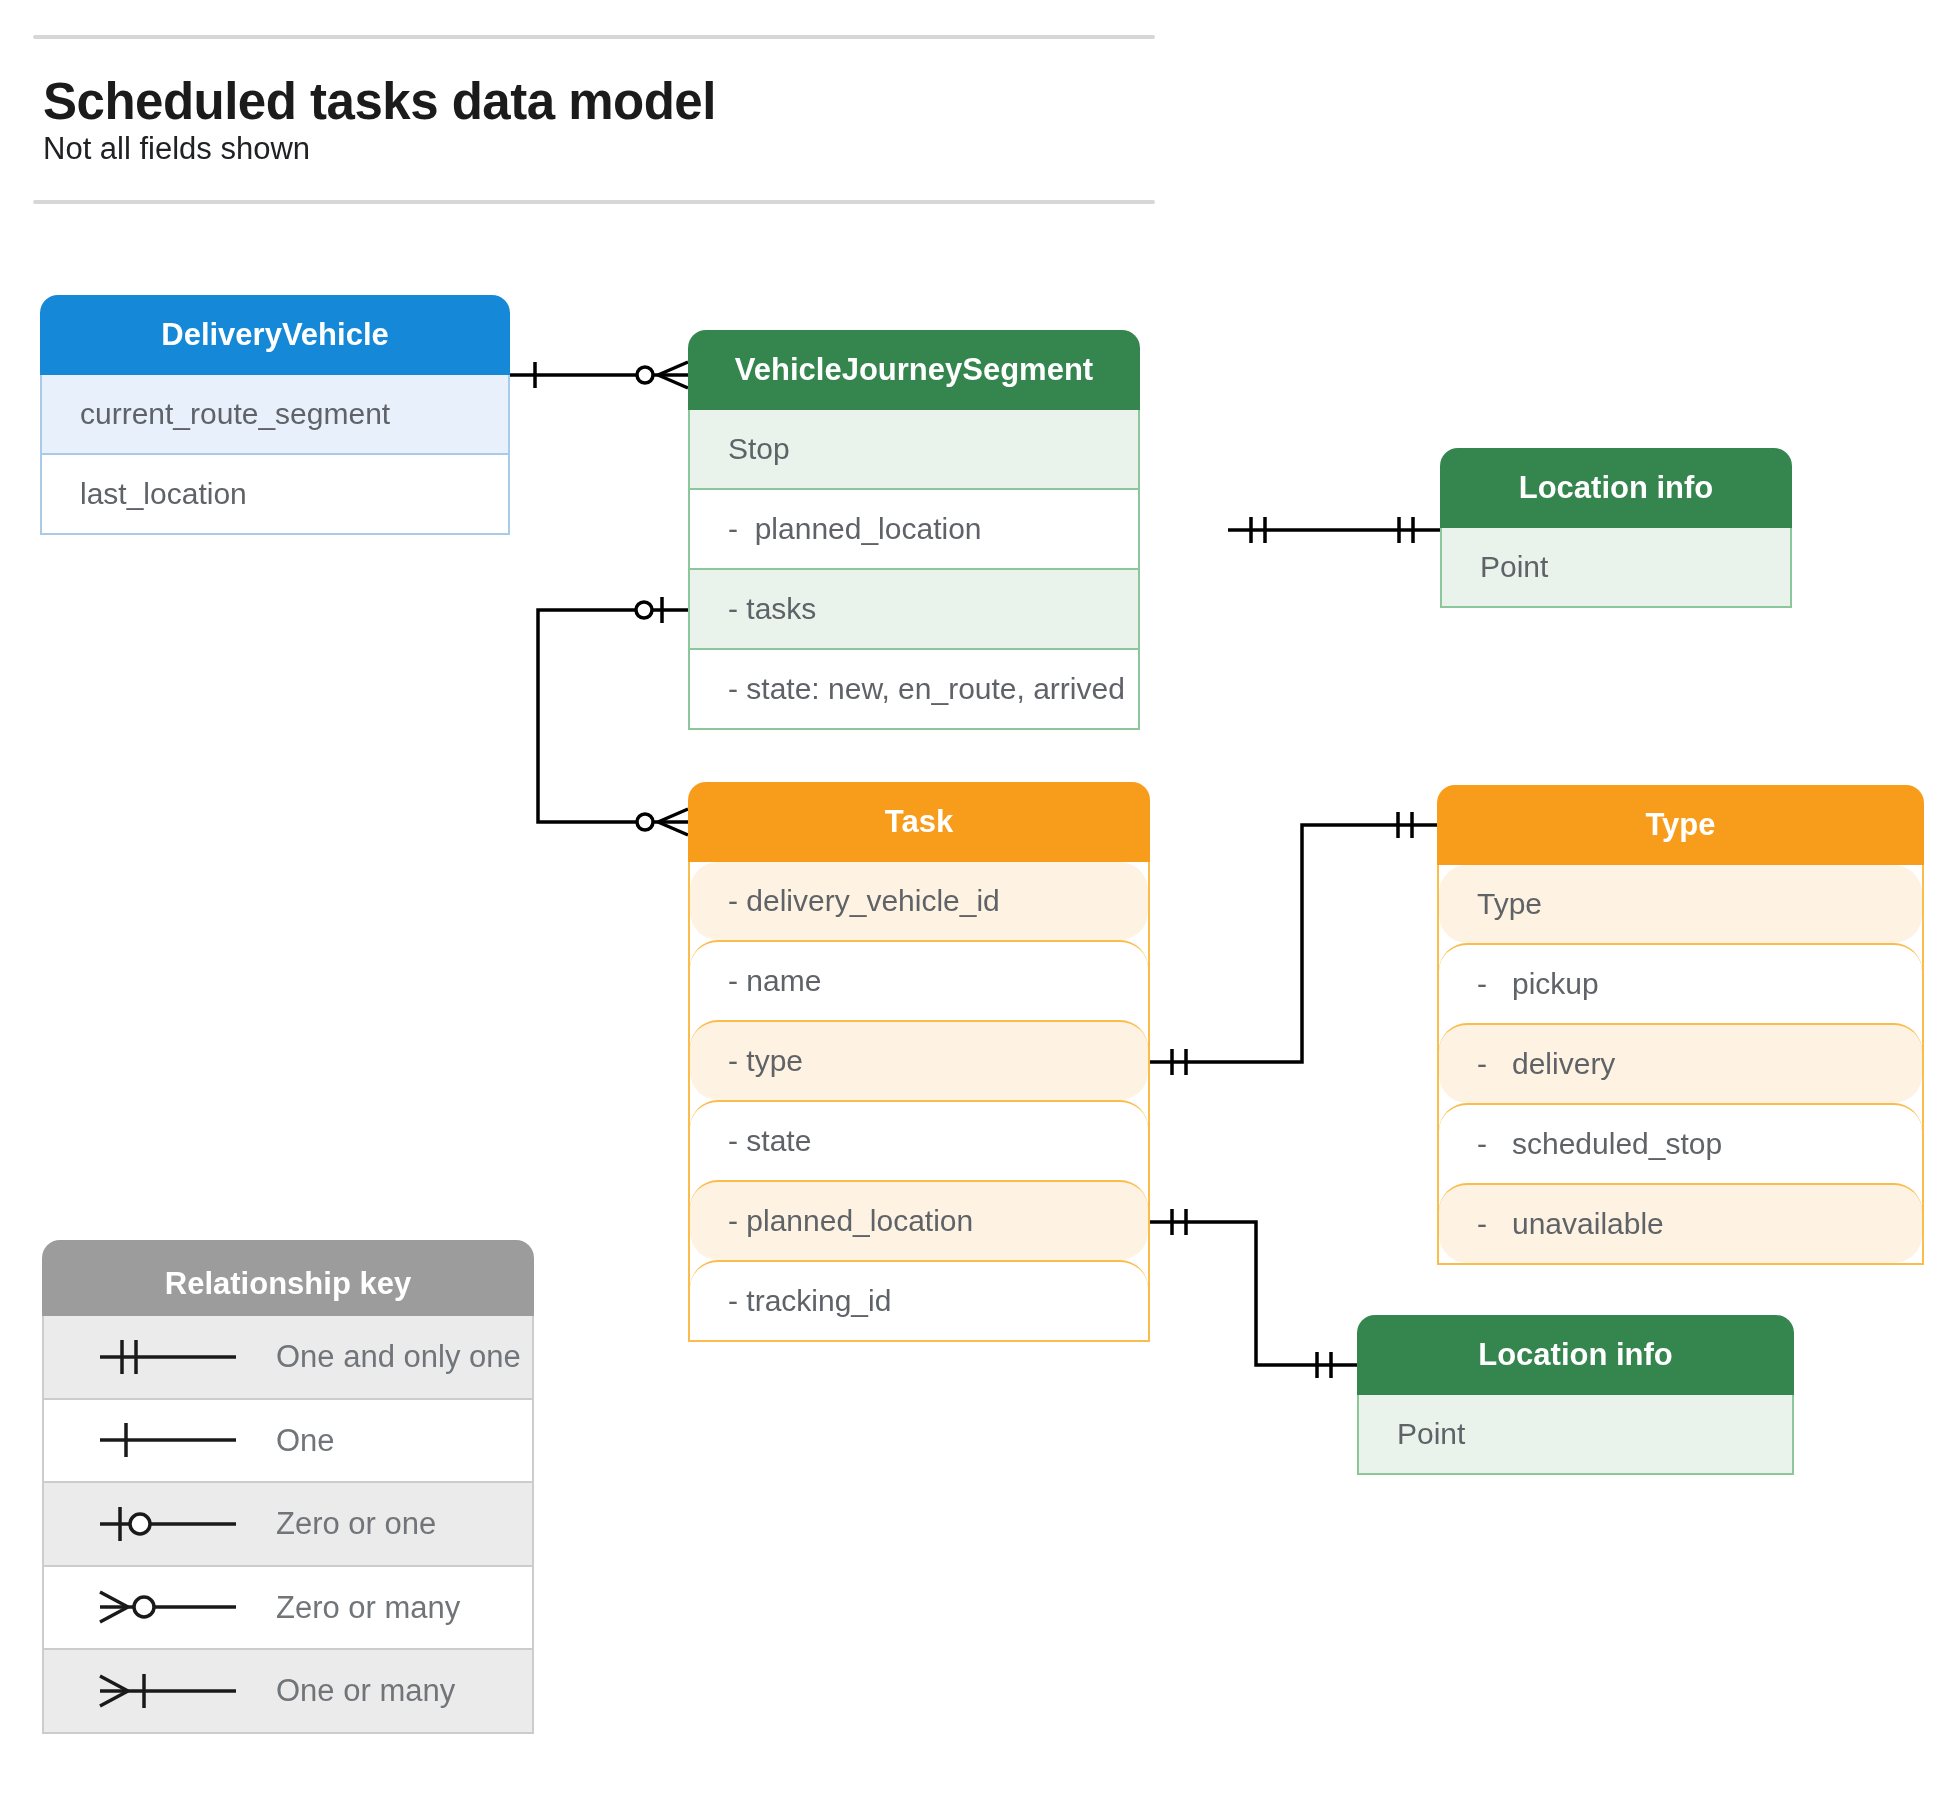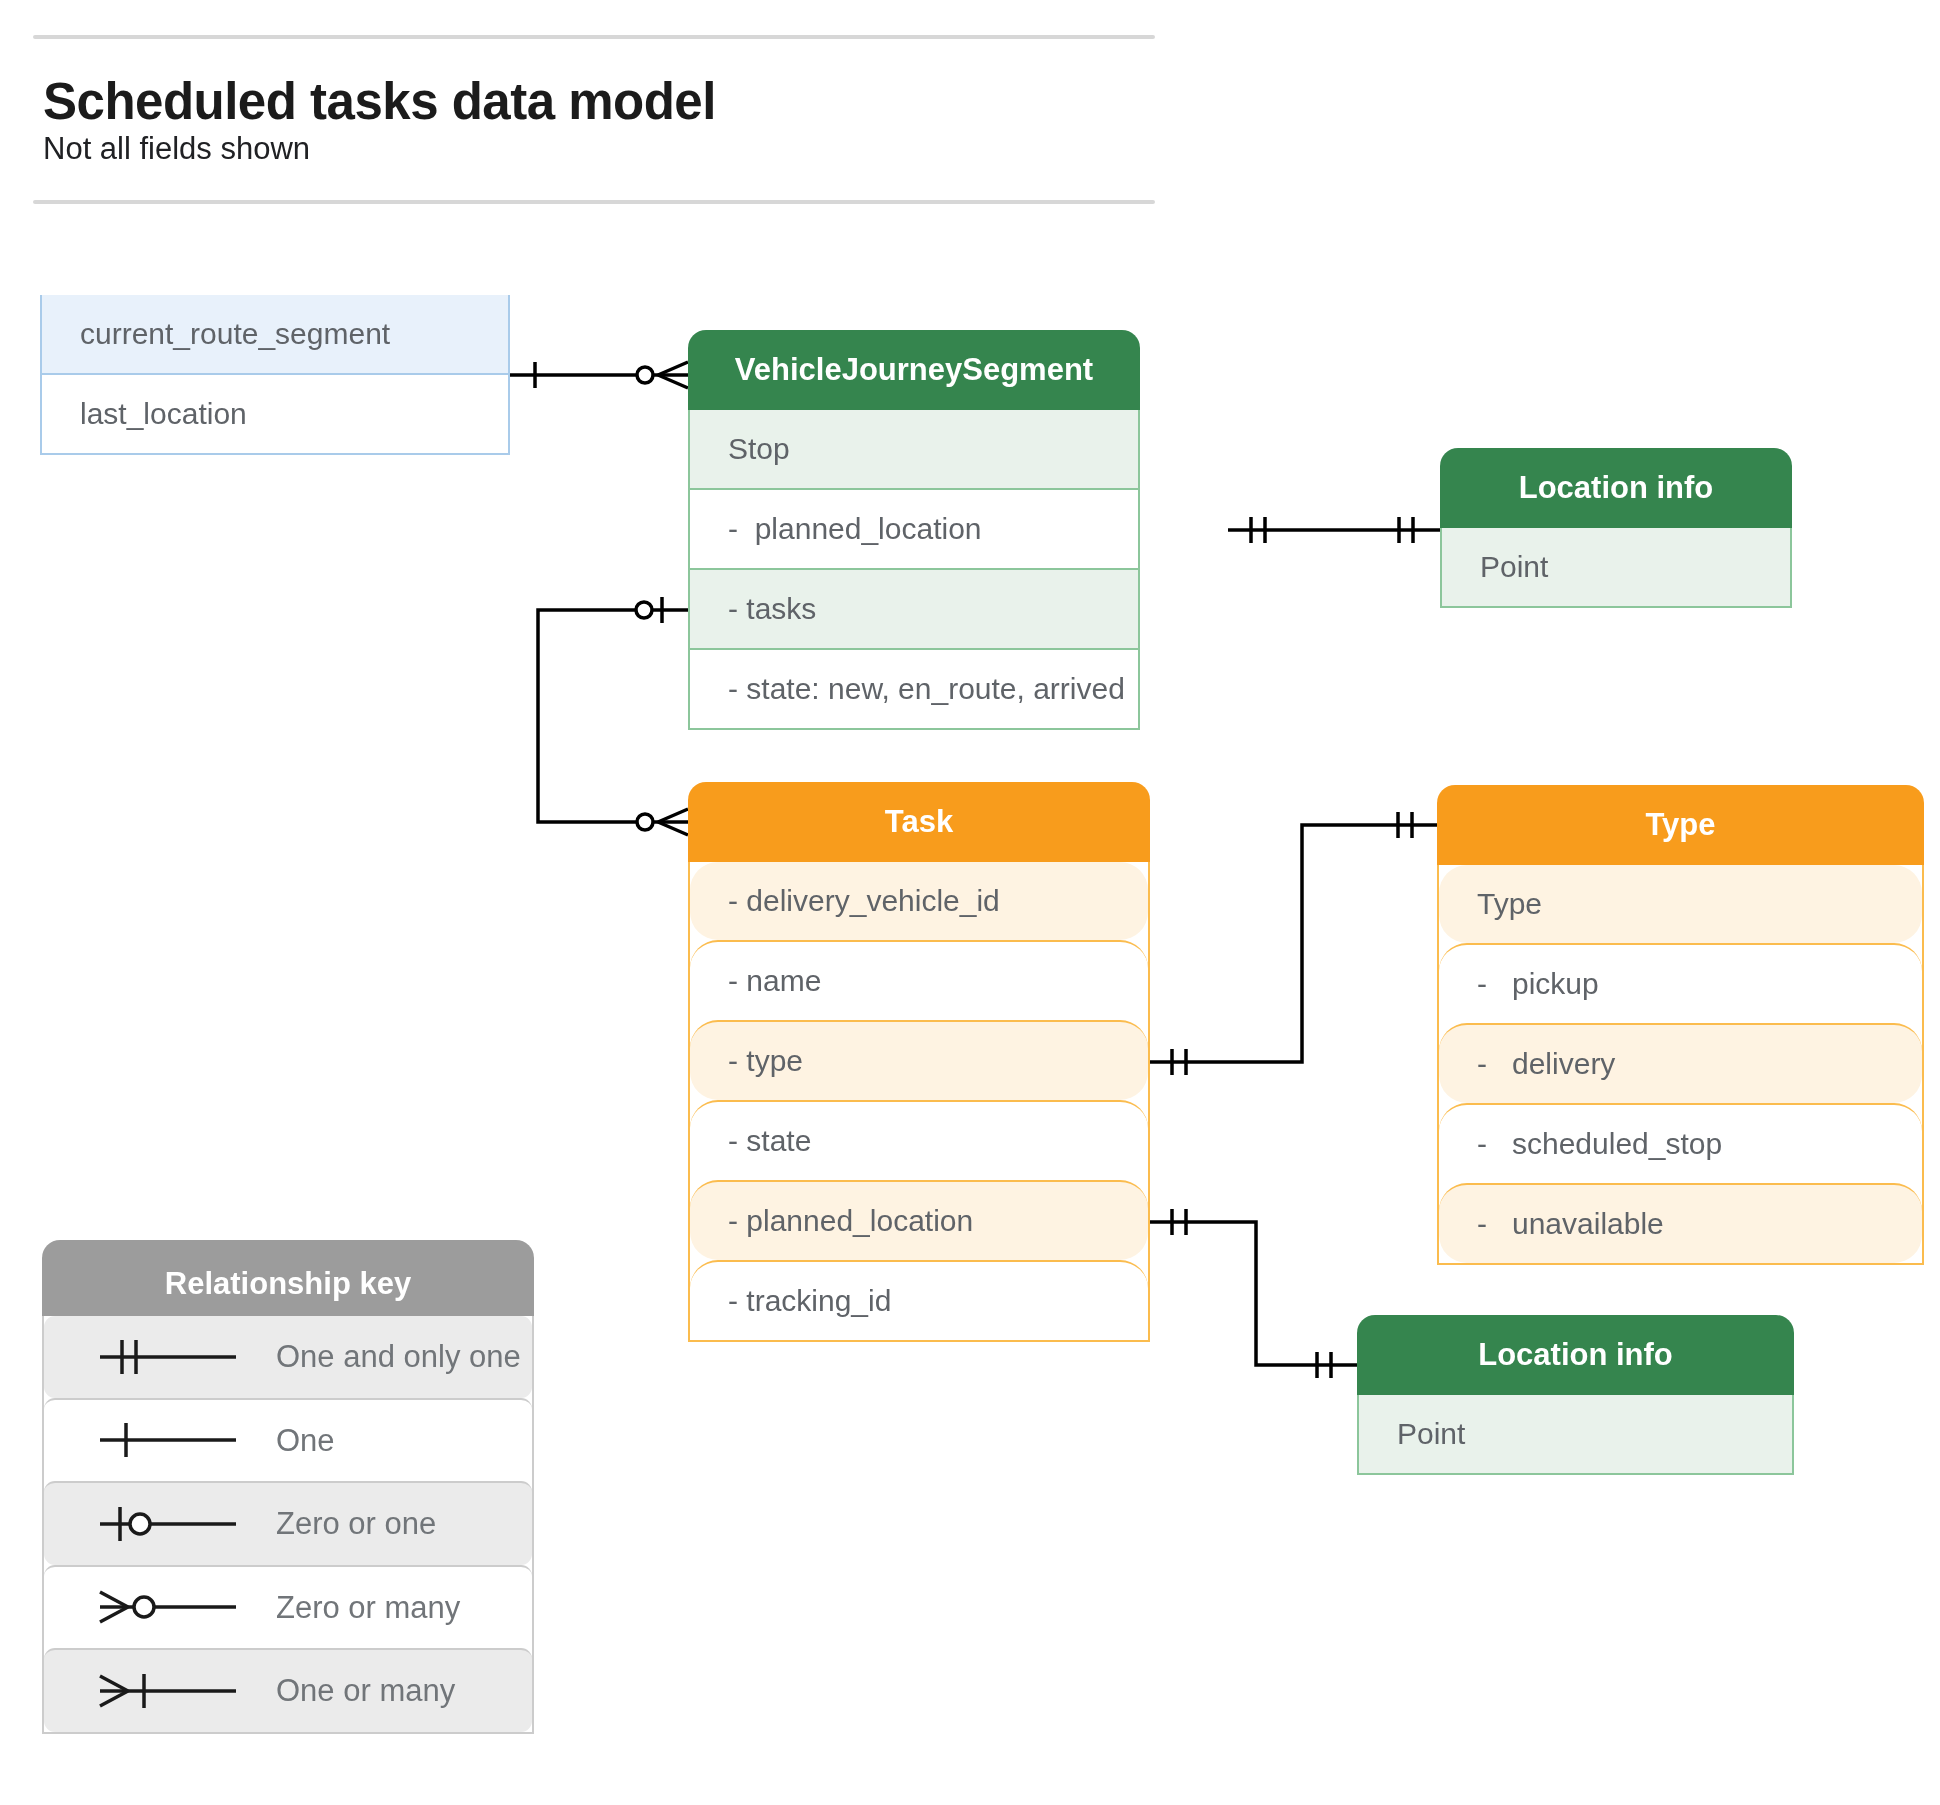--- a/index.html
+++ b/index.html
@@ -49,21 +49,21 @@
   .green .row.tint{background:#e9f2eb;}
   .orange .hdr{background:#f89c1c;}
   .orange .body{border-color:#fbbc4e;}
   .orange .row{border-top-color:#fbbc4e;background:#ffffff;border-radius:28px;}
   .orange .row.tint{background:#fef3e2;}
   .grey .hdr{background:#9c9c9c;height:76px;line-height:88px;}
   .grey .body{border-color:#cccccc;}
   .grey .row{border-top-color:#cccccc;background:#ffffff;height:81.5px;line-height:81.5px;}
   .grey .row.tint{background:#ebebeb;}
   
-  .legend-row{display:flex;align-items:center;border-radius:11px;}
+  .legend-row{display:flex;align-items:center;}
   .legend-sym{flex:0 0 auto;margin-left:16px;width:140px;height:60px;}
   .legend-label{margin-left:38px;font-size:31px;color:#717579;}
   #connector-layer{position:absolute;left:0;top:0;pointer-events:none;}
 </style>
 </head>
 <body>
 
 <div id="canvas">
 
   <div class="divider" style="top:35px"></div>
@@ -121,20 +121,21 @@
       <g>
         <path d="M1172 1209 V1235 M1186 1209 V1235"></path>
       </g>
       <g>
         <path d="M1317 1352 V1378 M1331 1352 V1378"></path>
       </g>
     </g>
   </svg>
 
   <div class="entity blue" style="left:40px;top:295px;width:470px">
+    <div class="hdr">DeliveryVehicle</div>
     <div class="body">
       <div class="row tint">current_route_segment</div>
       <div class="row">last_location</div>
     </div>
   </div>
 
   <div class="entity green" style="left:688px;top:330px;width:452px">
     <div class="hdr">VehicleJourneySegment</div>
     <div class="body">
       <div class="row tint">Stop</div>

